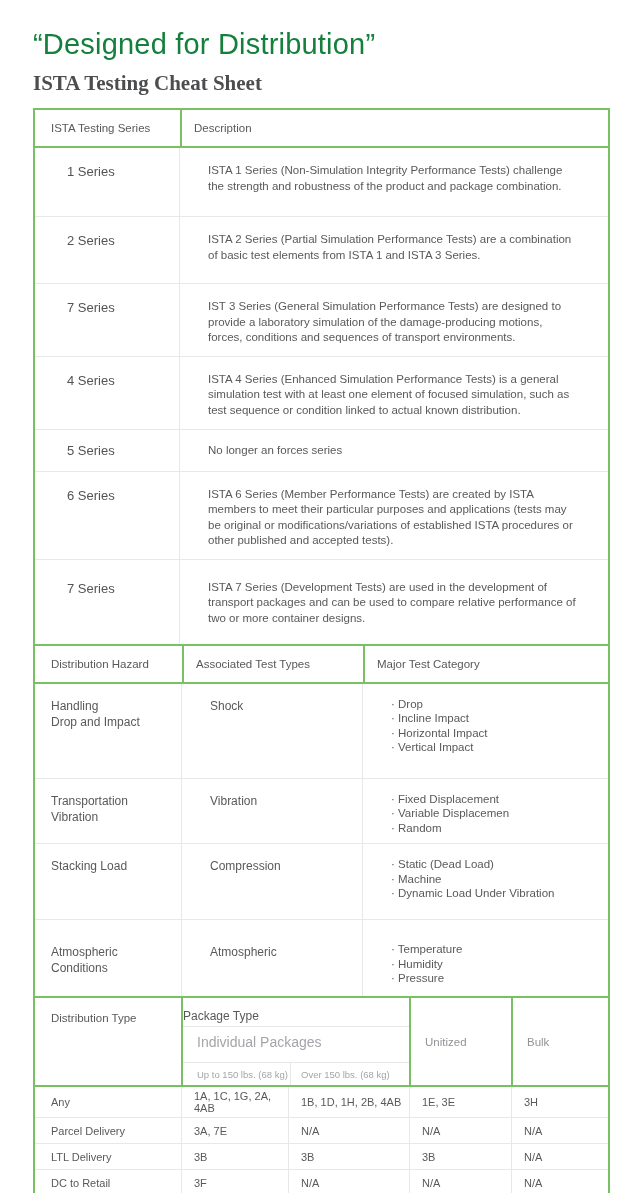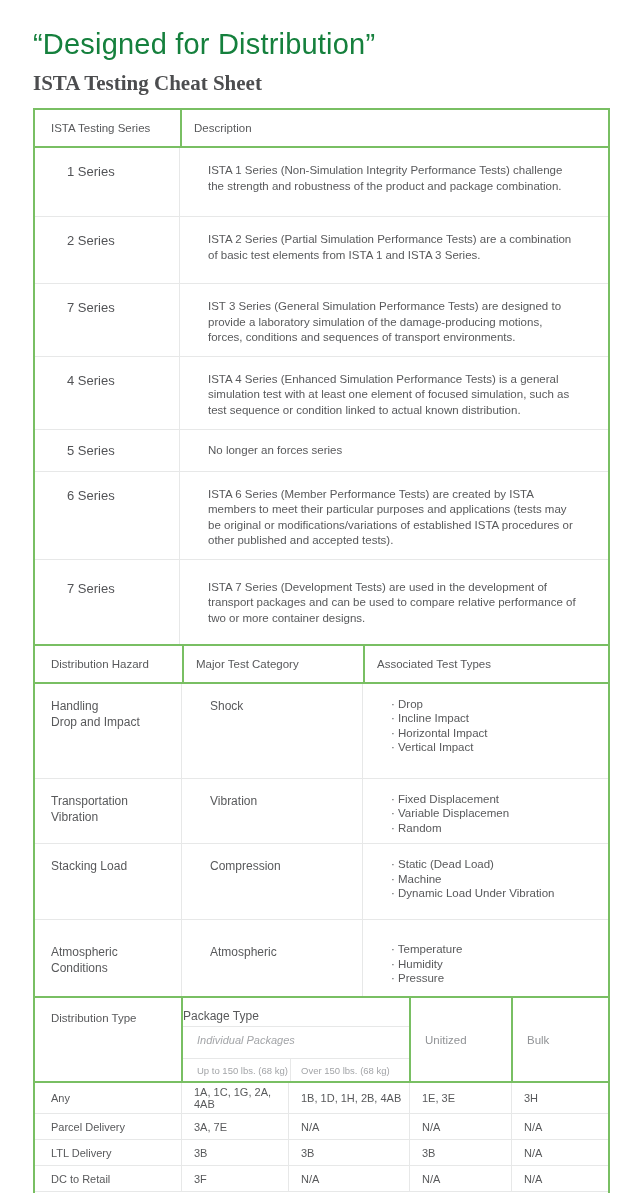--- a/index.html
+++ b/index.html
@@ -74,23 +74,22 @@
 
   
   .t3-head{display:grid;grid-template-columns:146px 228px 102px 1fr;border-bottom:2px solid var(--green);}
   .t3h-c1{padding:14px 4px 4px 16px;font-size:11.5px;color:var(--text);}
   .t3h-pkg{border-left:2px solid var(--green);display:flex;flex-direction:column;}
   .pkg-title{
     min-height:29px;padding:11px 4px 2px 0;font-size:12px;color:var(--text);
     border-bottom:1px solid var(--line);
   }
   .pkg-sub{
-    min-height:26px;padding:7px 4px 12px 14px;font-size:11px;color:var(--muted);
+    min-height:26px;padding:7px 4px 12px 14px;font-size:14px;color:var(--muted);
     border-bottom:1px solid var(--line);
-    font-style:italic;
   }
   .pkg-cols{display:grid;grid-template-columns:107px 1fr;flex:1;}
   .pkg-col{
     display:flex;align-items:center;min-height:22px;
     padding:2px 2px 2px 14px;font-size:9.5px;color:var(--muted);
   }
   .pkg-col + .pkg-col{border-left:1px solid var(--line);padding-left:10px;}
   .t3h-unitized,.t3h-bulk{
     border-left:2px solid var(--green);
     display:flex;align-items:center;
@@ -149,22 +148,22 @@
     </div>
     <div class="t1-row" style="min-height:85px">
       <div class="label-cell" style="padding-top:21px">7 Series</div>
       <div class="desc-cell" style="padding-top:20px">ISTA 7 Series (Development Tests) are used in the development of transport packages and can be used to compare relative performance of two or more container designs.</div>
     </div>
   </section>
 
   <section class="t2">
     <div class="thead">
       <div class="hcell">Distribution Hazard</div>
+      <div class="hcell">Associated Test Types</div>
       <div class="hcell">Major Test Category</div>
-      <div class="hcell">Associated Test Types</div>
     </div>
 
     <div class="t2-row" style="min-height:94px">
       <div class="hz-cell">Handling
 Drop and Impact</div>
       <div class="cat-cell">Shock</div>
       <div class="tests-cell">
         <div class="bullet">Drop</div>
         <div class="bullet">Incline Impact</div>
         <div class="bullet">Horizontal Impact</div>

